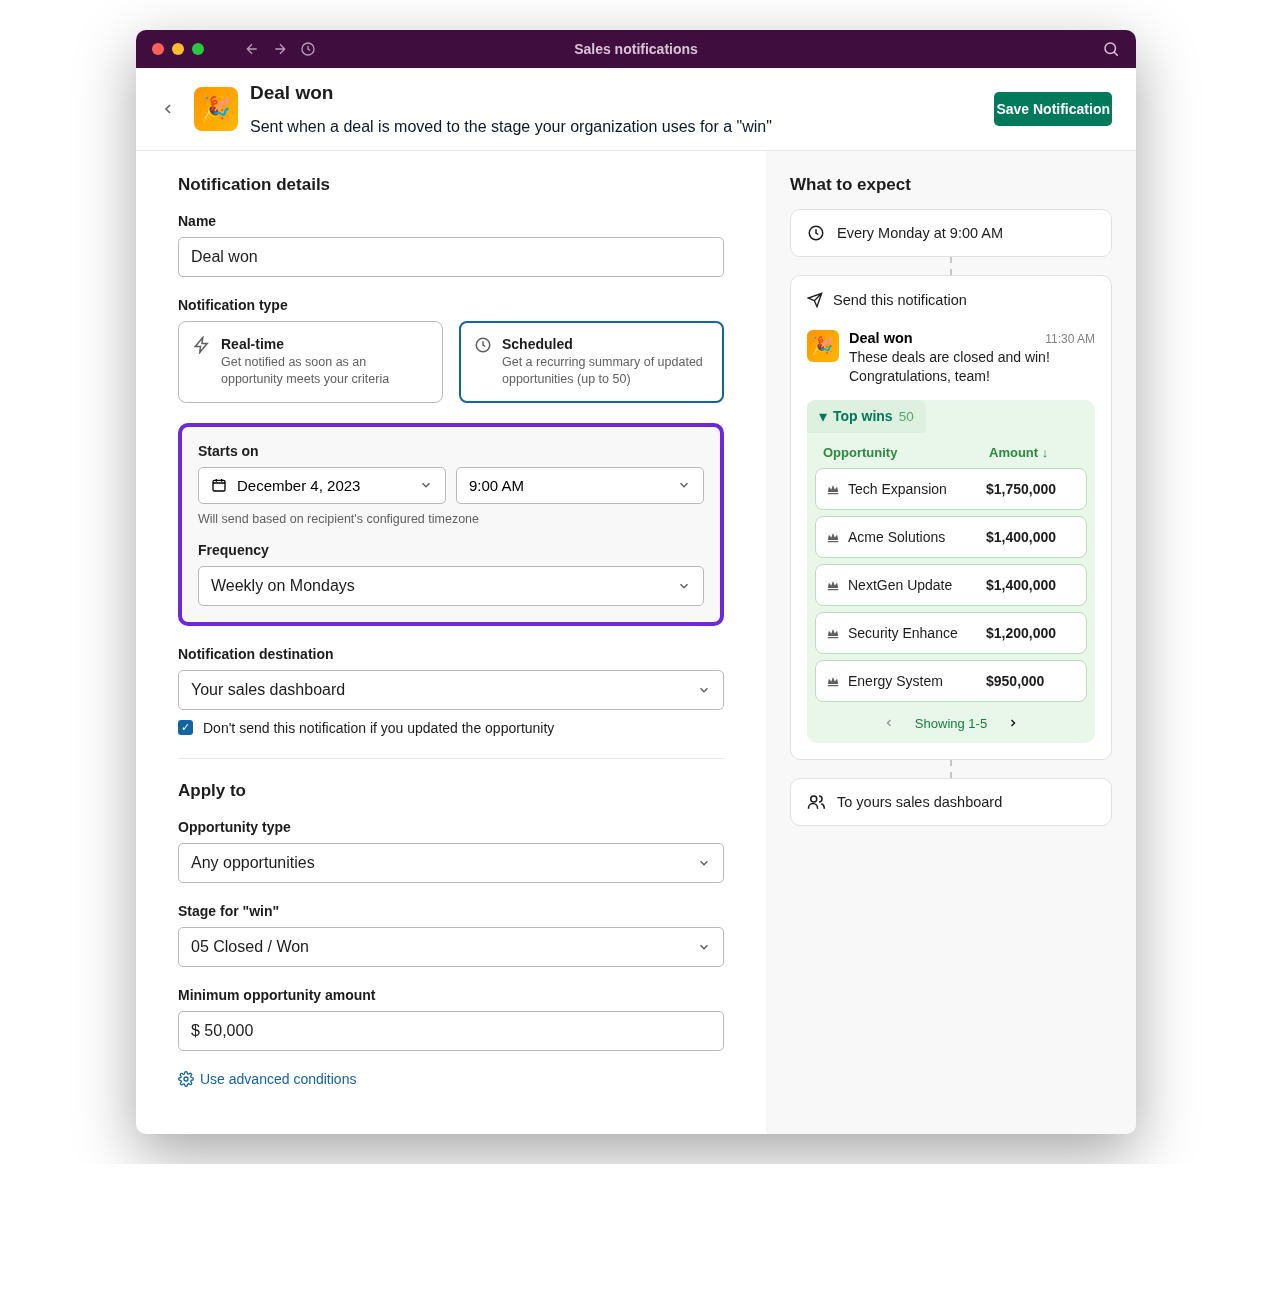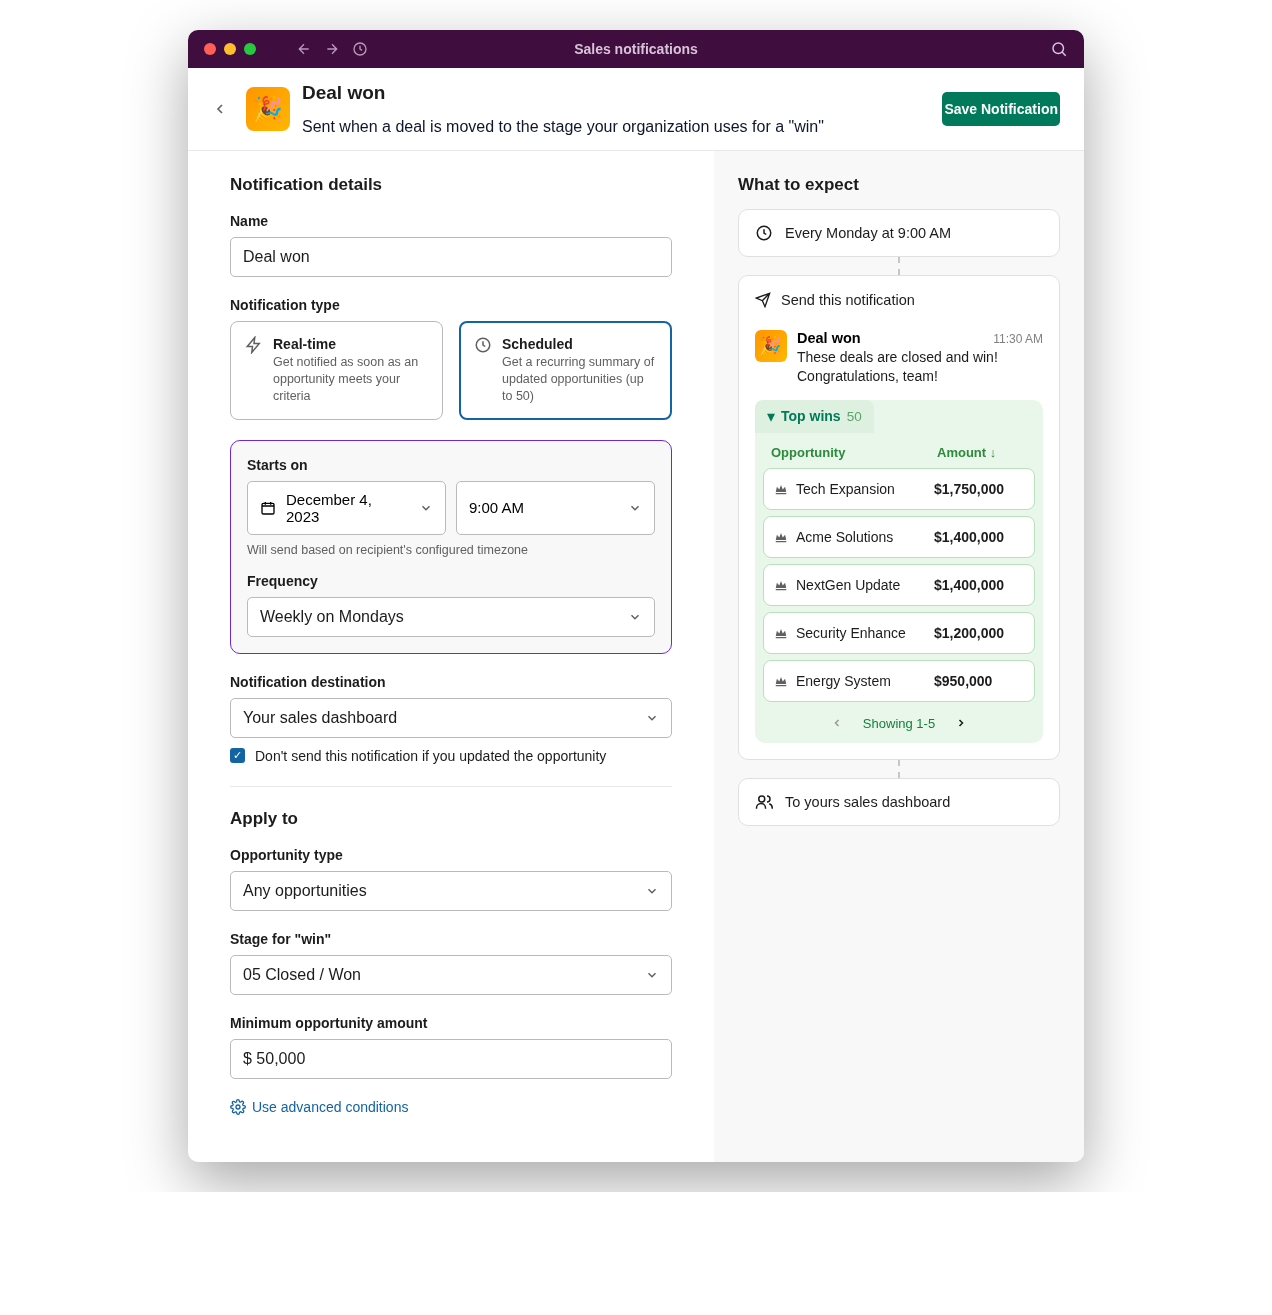--- a/index.html
+++ b/index.html
@@ -4,21 +4,21 @@
 <style>
 * { box-sizing: border-box; margin: 0; padding: 0; }
 body {
   font-family: -apple-system, BlinkMacSystemFont, "Segoe UI", Helvetica, Arial, sans-serif;
   background: #fff;
   display: flex;
   justify-content: center;
   padding: 30px;
 }
 .window {
-  width: 896px;
+  width: 1000px;
   background: #fff;
   border-radius: 10px;
   overflow: hidden;
   box-shadow: 0 20px 60px rgba(0,0,0,0.35);
 }
 .titlebar {
   background: #3f0e3f;
   height: 38px;
   display: flex;
   align-items: center;
@@ -107,21 +107,21 @@
   padding: 14px;
   display: flex;
   gap: 10px;
   cursor: pointer;
 }
 .type-card.selected { border: 2px solid #1264a3; padding: 13px; }
 .type-card-icon { color: #616061; flex-shrink: 0; }
 .type-card-title { font-weight: 700; font-size: 14px; color: #1d1c1d; }
 .type-card-desc { font-size: 12.5px; color: #616061; margin-top: 2px; line-height: 1.35; }
 .schedule-box {
-  border: 1px solid #6d28d9;
+  border: 4px solid #6d28d9;
   background: #f8f8f8;
   border-radius: 10px;
   padding: 16px;
   margin-bottom: 20px;
 }
 .schedule-row { display: flex; gap: 10px; }
 .date-input {
   flex: 1;
   border: 1px solid #bbbabb;
   border-radius: 5px;

